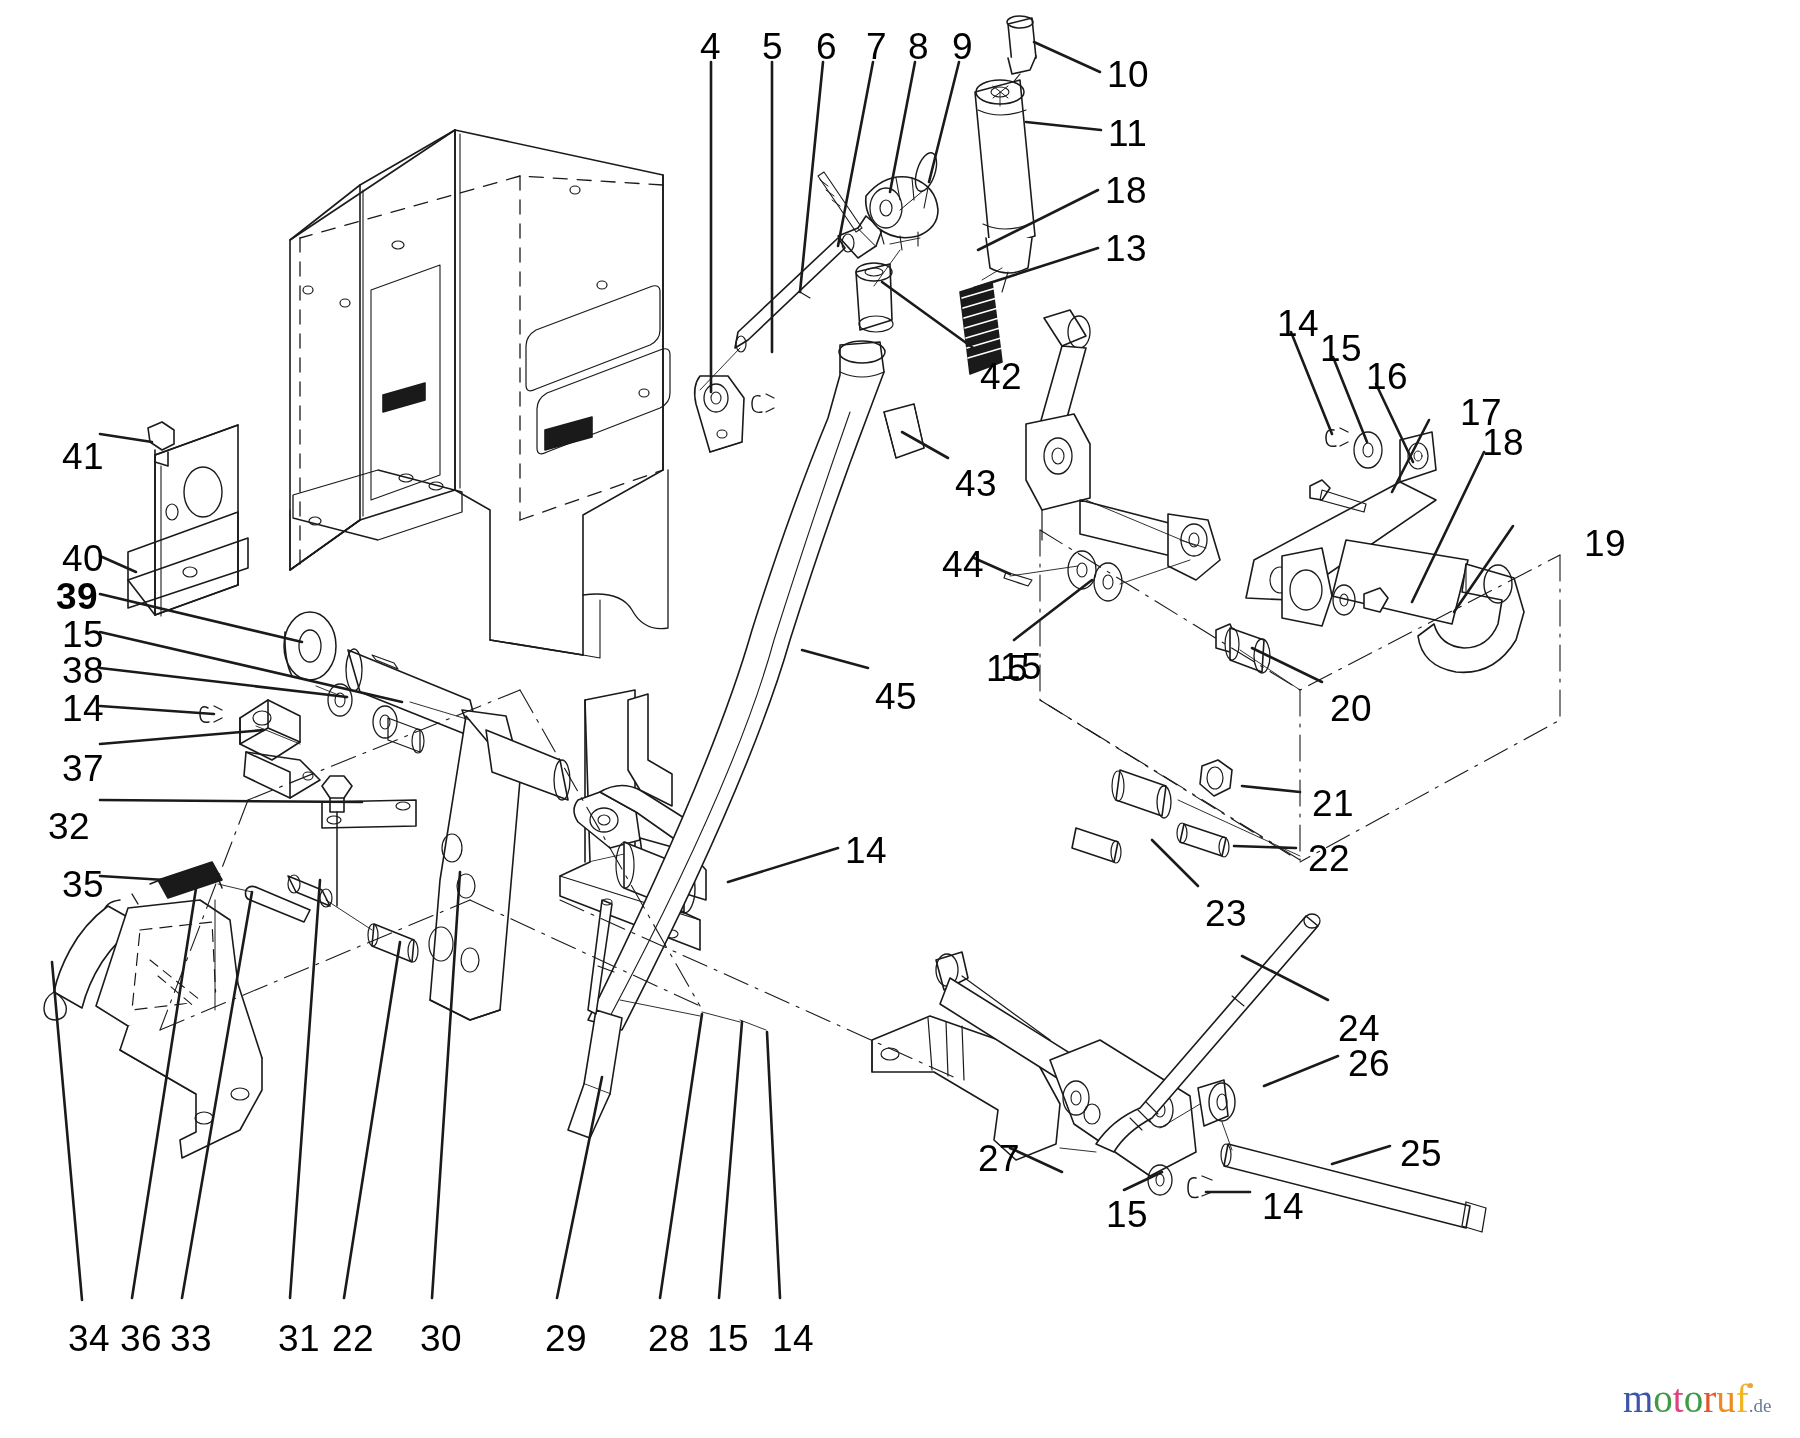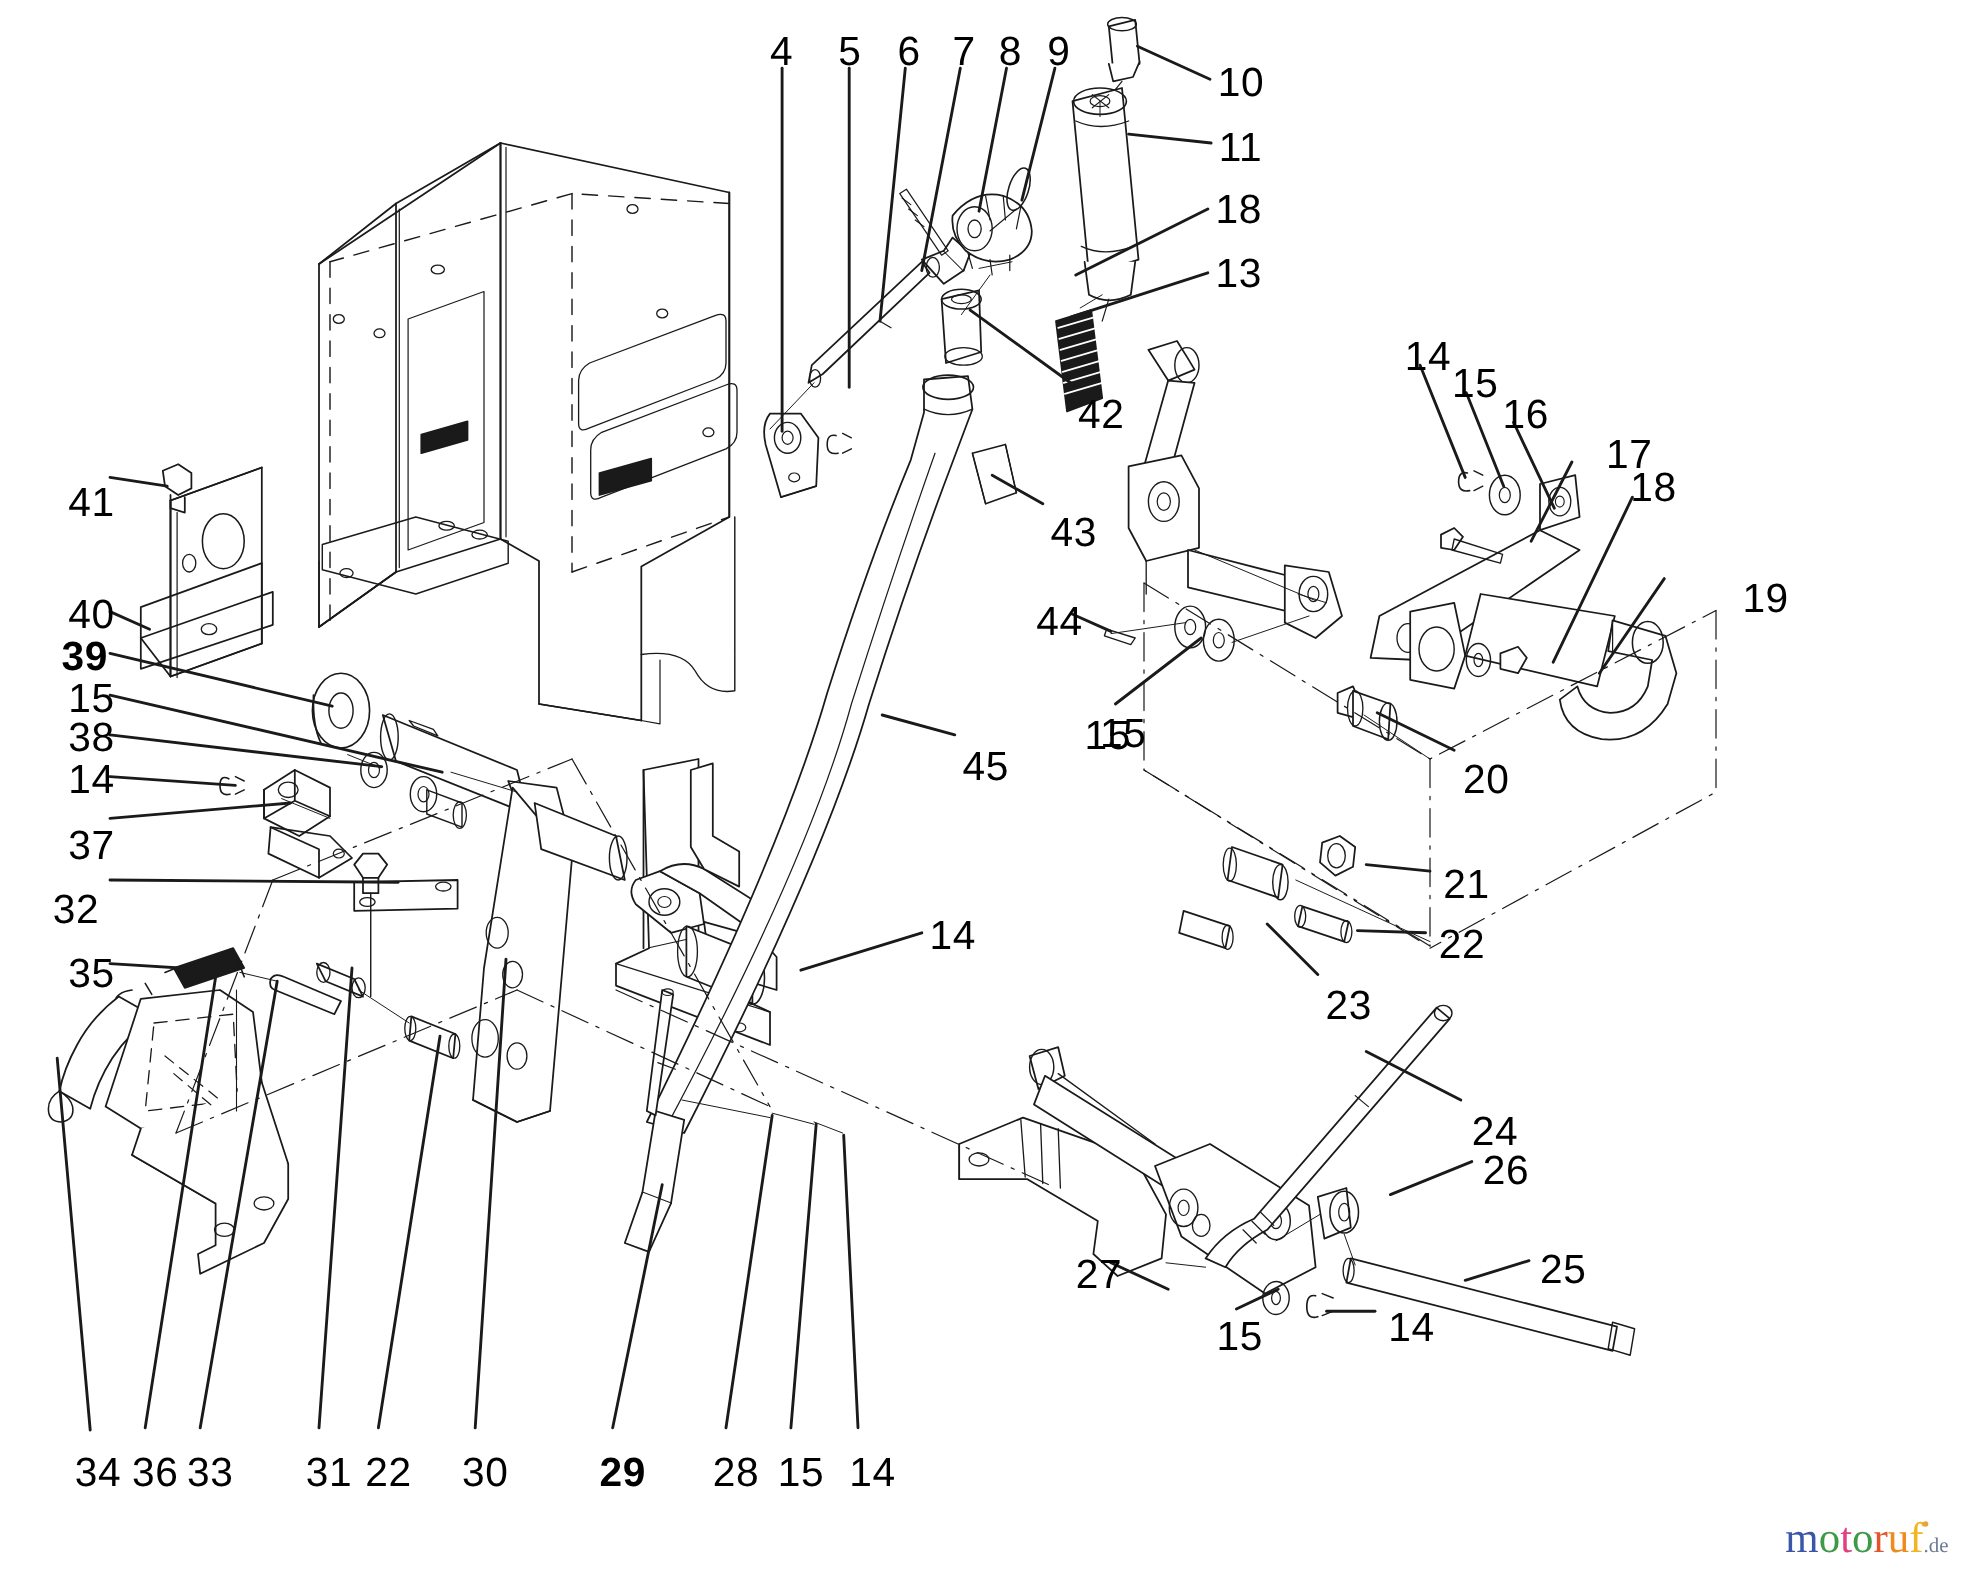--- a/index.html
+++ b/index.html
@@ -538,21 +538,21 @@
       <div class="callout" style="left: 62px; top: 690px;">14</div>
       <div class="callout" style="left: 62px; top: 750px;">37</div>
       <div class="callout" style="left: 48px; top: 808px; text-align: right;">32</div>
       <div class="callout" style="left: 62px; top: 866px;">35</div>
       <div class="callout" style="left: 68px; top: 1320px;">34</div>
       <div class="callout" style="left: 120px; top: 1320px;">36</div>
       <div class="callout" style="left: 170px; top: 1320px;">33</div>
       <div class="callout" style="left: 278px; top: 1320px;">31</div>
       <div class="callout" style="left: 332px; top: 1320px;">22</div>
       <div class="callout" style="left: 420px; top: 1320px;">30</div>
-      <div class="callout" style="left: 545px; top: 1320px; font-weight: bold;">29</div>
+      <div class="callout" style="left: 545px; top: 1320px;">29</div>
       <div class="callout" style="left: 648px; top: 1320px;">28</div>
       <div class="callout" style="left: 707px; top: 1320px;">15</div>
       <div class="callout" style="left: 772px; top: 1320px;">14</div>
       <div class="callout" style="left: 875px; top: 678px;">45</div>
       <div class="callout" style="left: 845px; top: 832px;">14</div>
       <div class="callout" style="left: 1000px; top: 648px;">15</div>
     </div>
 
   <div id="watermark">
     <span><span style="color: rgb(59, 86, 168);">m</span><span style="color: rgb(63, 154, 72);">o</span><span style="color: rgb(224, 64, 127);">t</span><span style="color: rgb(63, 154, 72);">o</span><span style="color: rgb(228, 84, 42);">r</span><span style="color: rgb(238, 139, 31);">u</span><span style="color: rgb(240, 181, 32);">f</span></span><span class="wm-suffix" style="color: rgb(106, 122, 147);">.de</span>

